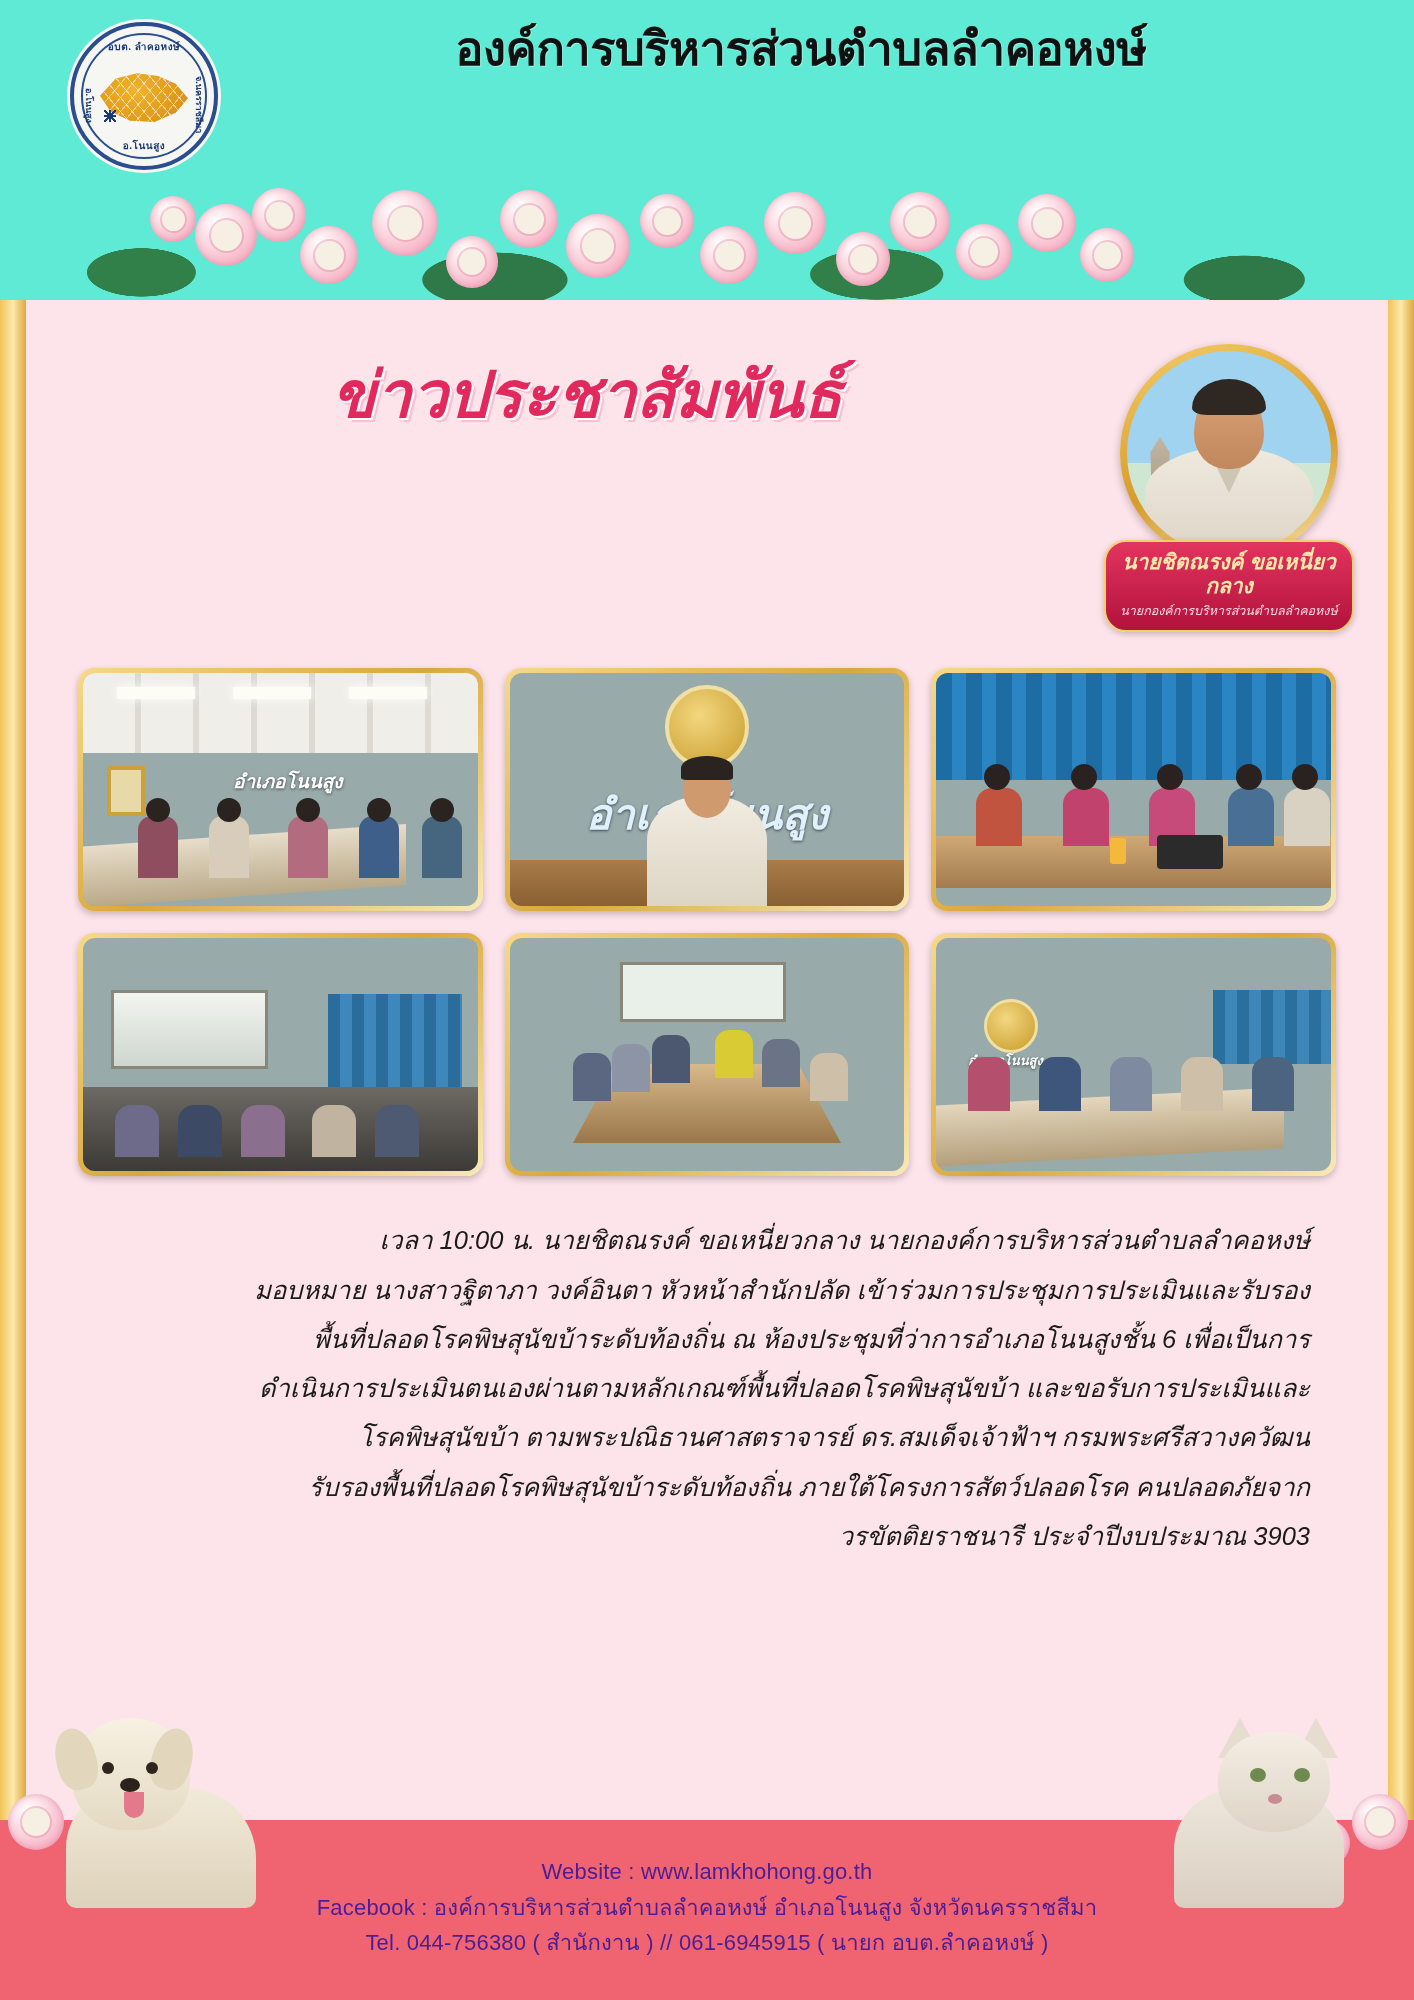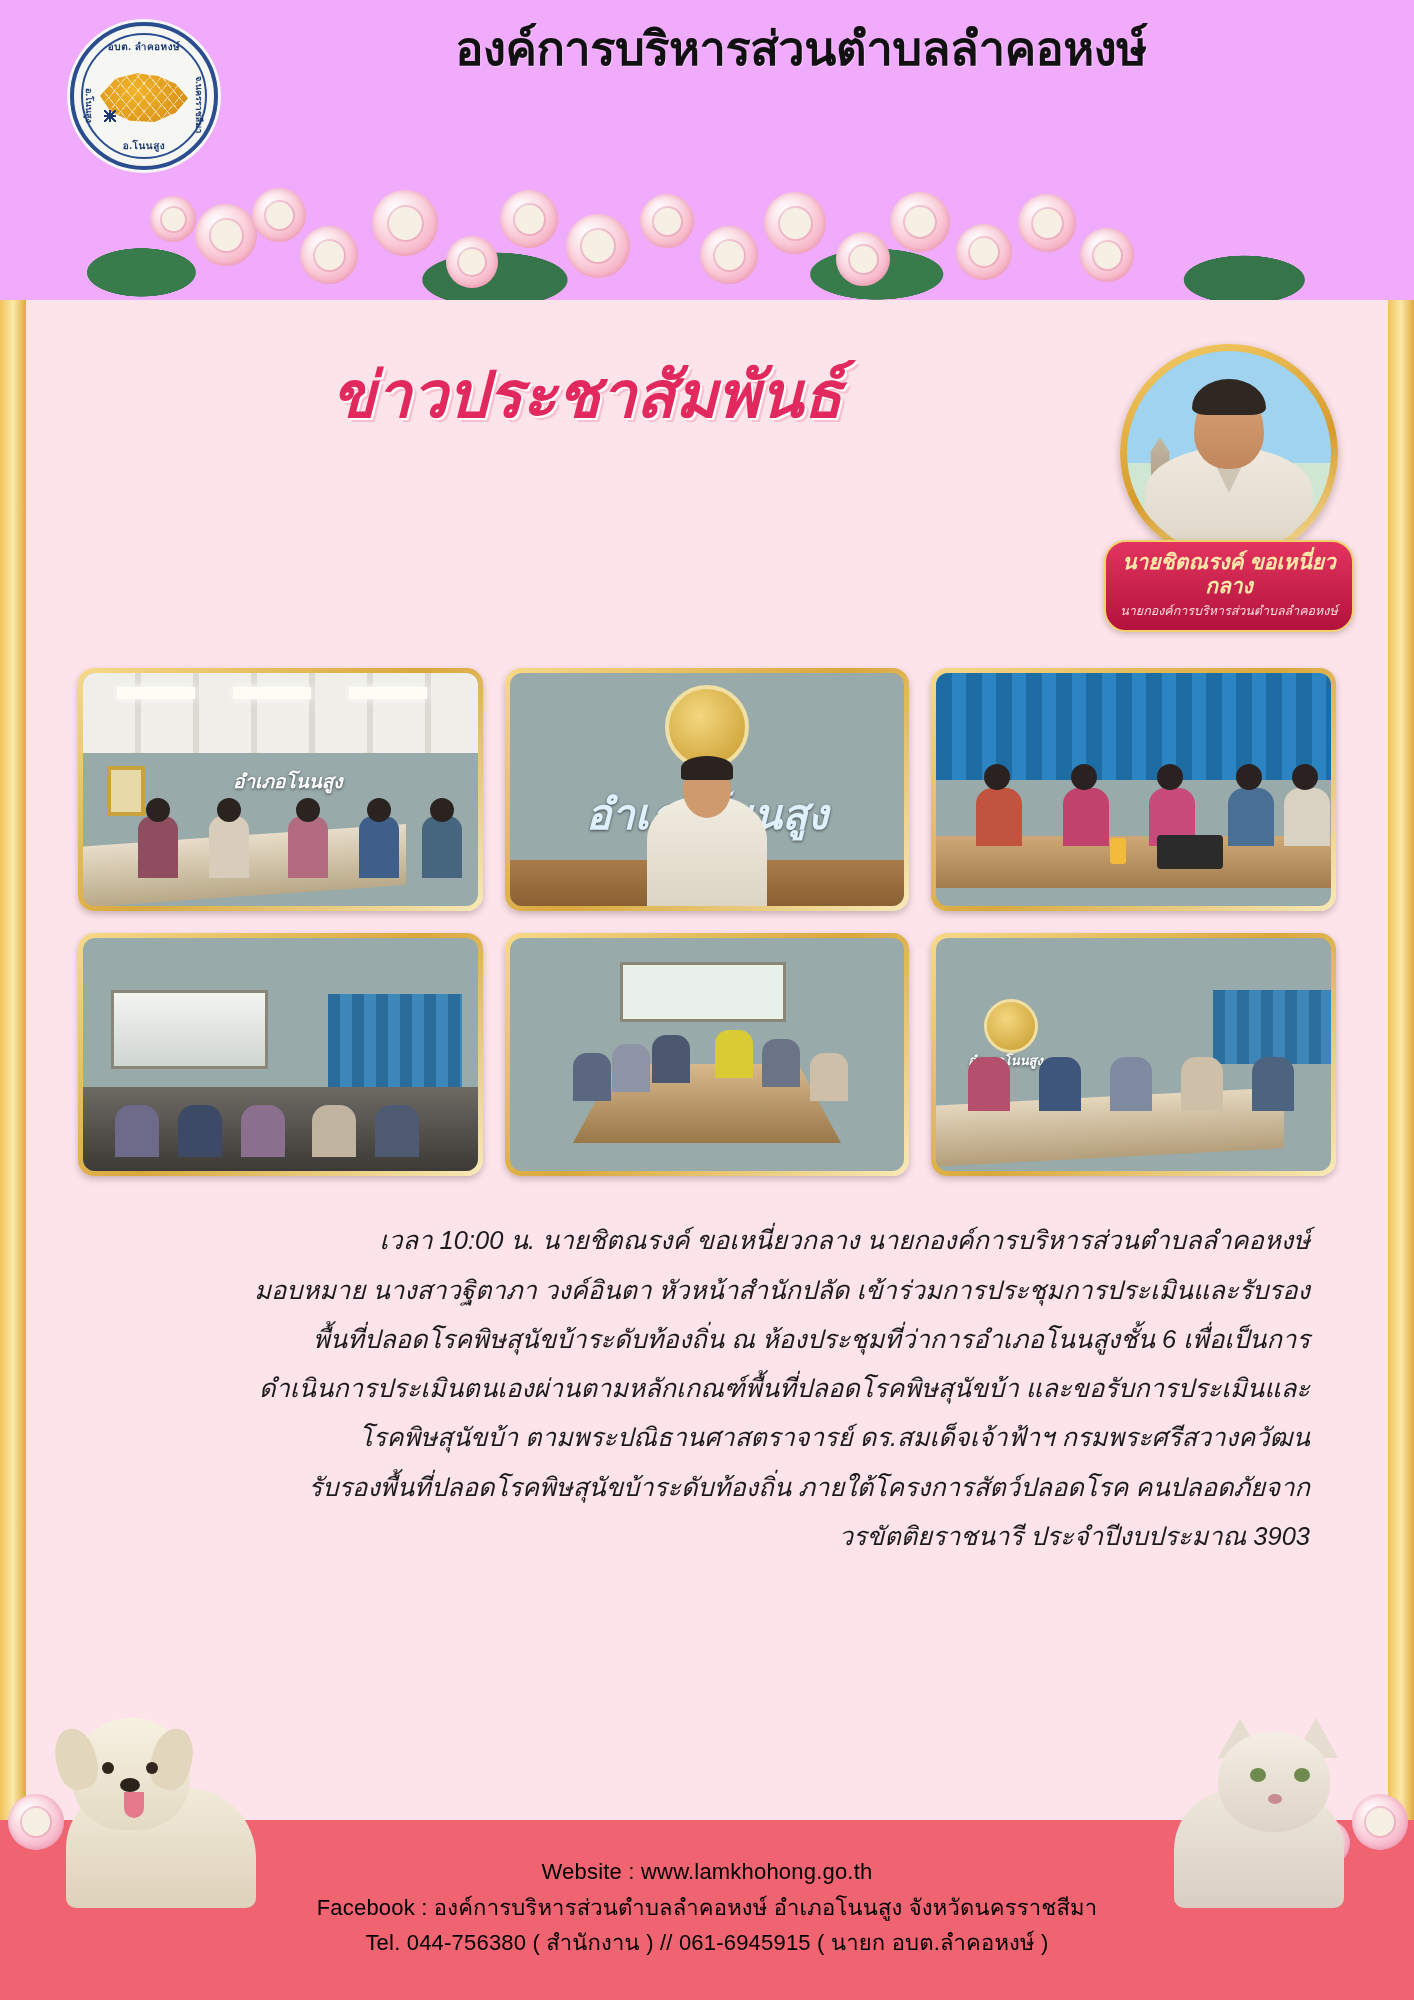--- a/index.html
+++ b/index.html
@@ -9,21 +9,21 @@
     font-family:"Liberation Sans","DejaVu Sans",sans-serif;
     background:#fde3ea;
     overflow:hidden;
     position:relative;
   }
 
   
   .header {
     position:relative;
     height:300px;
-    background:#f0abfc;
+    background:#5eead4;
     overflow:hidden;
   }
   .header-inner {
     position:relative;
     display:flex;
     align-items:flex-start;
     padding:22px 40px 0 40px;
     height:200px;
   }
   .logo {
@@ -354,21 +354,21 @@
     text-align:center;
   }
   .article p { margin:8px;text-align:right; }
 
   
   .footer {
     position:absolute;
     left:0; right:0; bottom:0;
     height:180px;
     background:#ef6470;
-    color:#000000;
+    color:#4c1d95;
     text-align:center;
     padding-top:34px;
     font-size:22px;
     line-height:1.62;
   }
   .footer .line { letter-spacing:.2px; }
 
   
   .pet-dog, .pet-cat {
     position:absolute;

